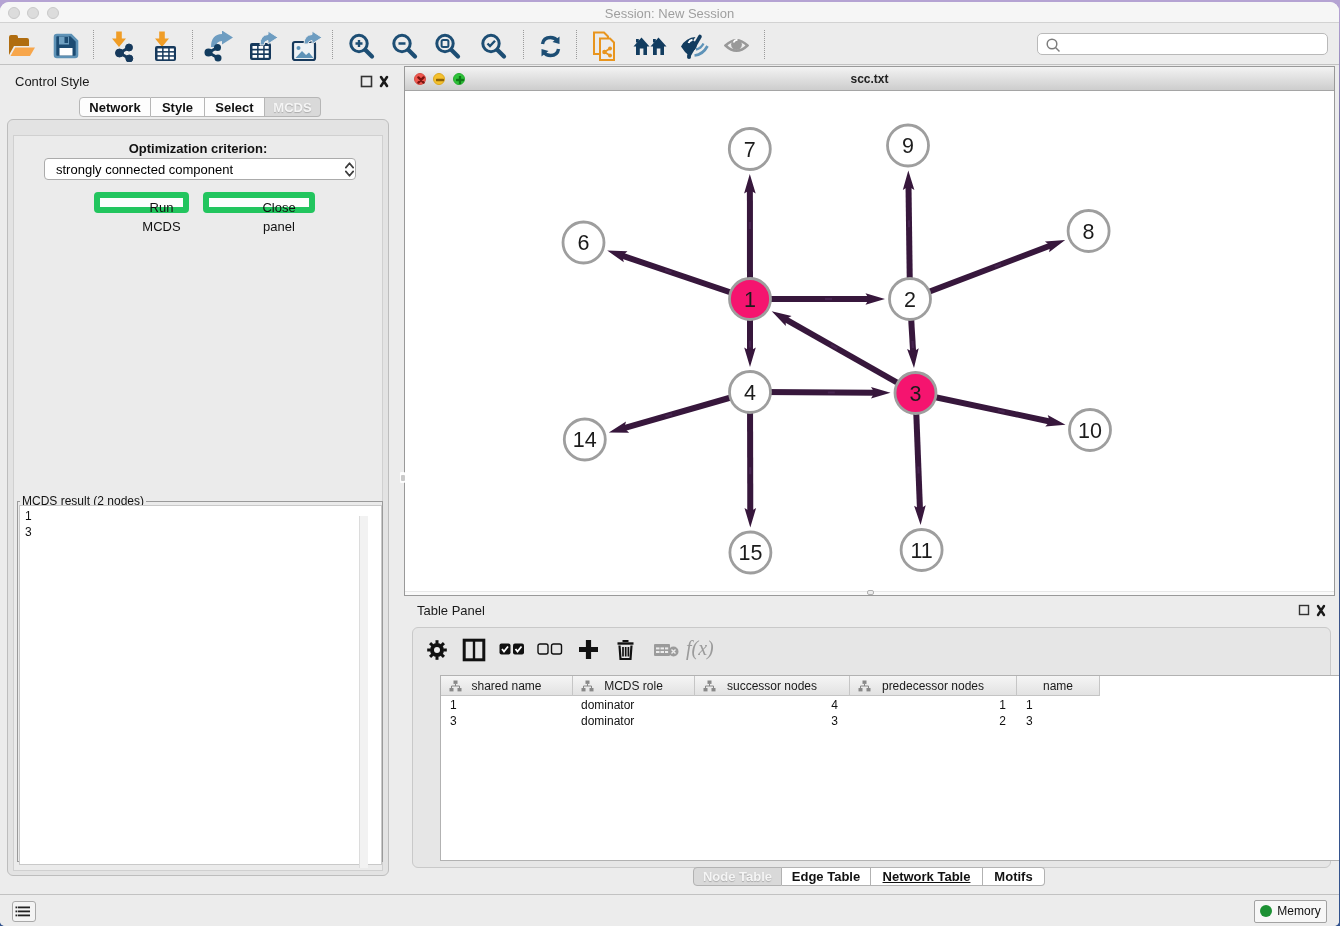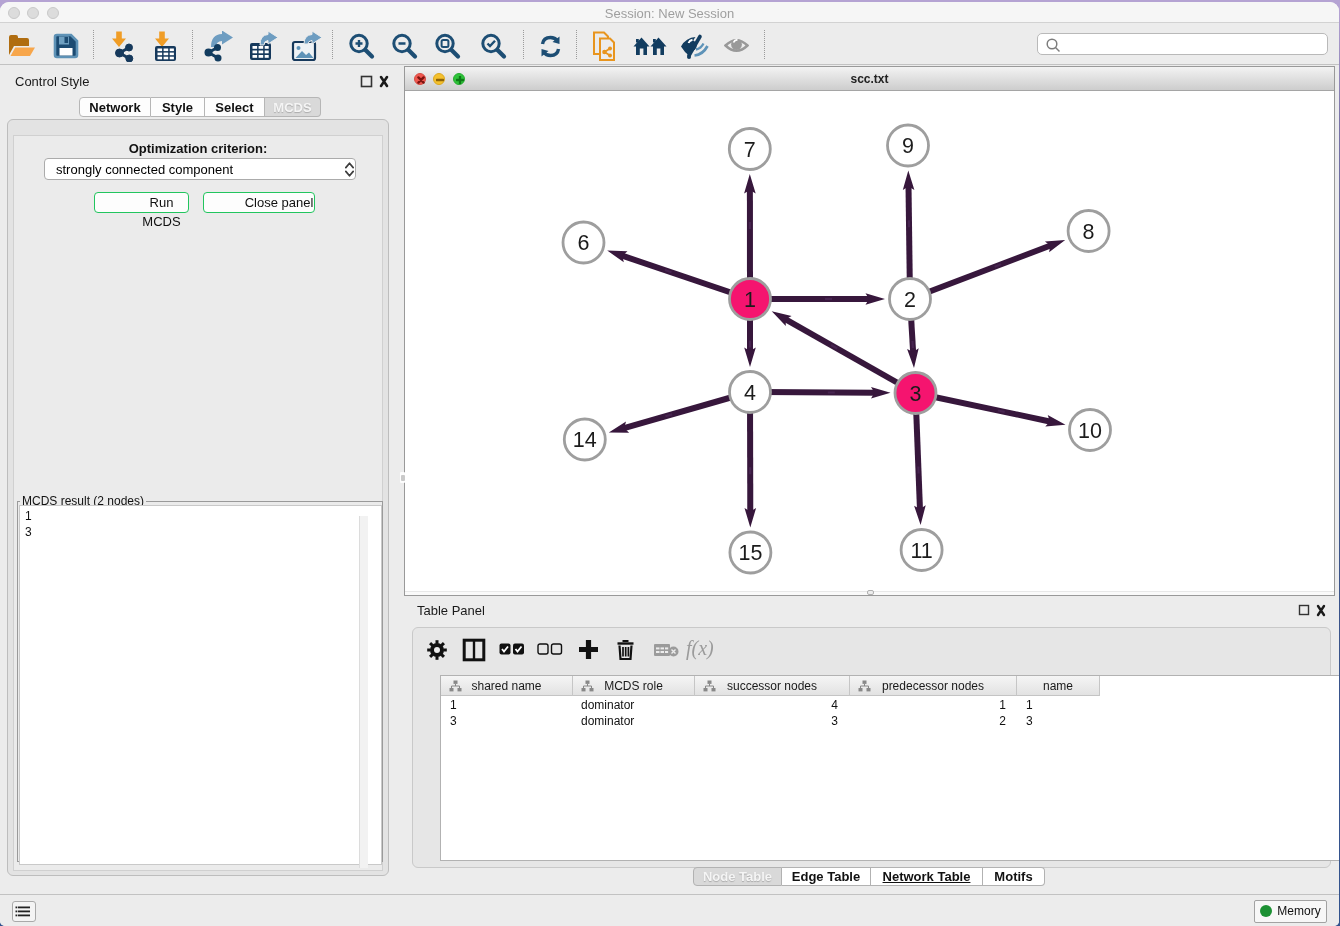--- a/index.html
+++ b/index.html
@@ -18,21 +18,21 @@
 #searchbox { position:absolute; left:1037px; top:9px; width:291px; height:22px; background:#fff; border:1px solid #b9b9b9; border-radius:5px; }
 
 #cpanel { position:absolute; left:0; top:63px; width:398px; height:829px; background:#ececec; }
 .paneltitle { font-size:13px; color:#1a1a1a; }
 .tabbtn { position:absolute; top:32px; height:20px; font-size:13px; font-weight:bold; color:#111; background:#fdfdfd; border:1px solid #b6b6b6; text-align:center; line-height:19px; }
 
 #cptabcontent { position:absolute; left:7px; top:54px; width:382px; height:757px; background:#e3e3e3; border:1px solid #bdbdbd; border-radius:6px; }
 #mcdsinner { position:absolute; left:5px; top:15px; width:370px; height:736px; background:#ebebeb; border:1px solid #d0d0d0; }
 select#crit { position:absolute; left:30px; top:22px; width:312px; height:22px; font-size:13px; font-family:"Liberation Sans",sans-serif; background:#fff; border:1px solid #ababab; border-radius:4px; padding-left:11px;
   -webkit-appearance:none; appearance:none; }
-.btn { position:absolute; height:21px; background:#fdfdfd; border:1px solid #22c55e; border-radius:4px; font-size:13px; color:#111; text-align:center; line-height:19px;padding-left:40px; }
+.btn { position:absolute; height:21px; background:#fdfdfd; border:6px solid #22c55e; border-radius:4px; font-size:13px; color:#111; text-align:center; line-height:19px;padding-left:40px; }
 fieldset#mcdsres { position:absolute; left:3px; top:358px; width:366px; height:368px; border:1px solid #9a9a9a; }
 fieldset#mcdsres legend { font-size:12px; color:#111; margin-left:2px; padding:0 2px; }
 #restext { position:absolute; left:1px; top:-3px; width:363px; height:360px; background:#fff; border:1px solid #c9c9c9; font-size:12px; color:#111; padding:2px 0 0 5px; line-height:16px; }
 #resscroll { position:absolute; right:14px; top:8px; width:9px; height:352px; background:#f2f2f2; border-left:1px solid #dcdcdc; }
 
 #netwin { position:absolute; left:404px; top:64px; width:931px; height:530px; background:#fff; border:1px solid #999; }
 #nettitle { position:absolute; left:0; top:0; width:100%; height:24px; background:linear-gradient(#f3f3f3,#cdcdcd); border-bottom:1px solid #a5a5a5; }
 #nettitle .t { position:absolute; width:100%; text-align:center; top:5px; font-size:12px; color:#222; font-weight:bold; }
 .mbtn { position:absolute; top:6px; width:12px; height:12px; border-radius:50%; }
 #netscroll { position:absolute; left:0; bottom:0; width:100%; height:4px; background:#fafafa; border-top:1px solid #e8e8e8; }

